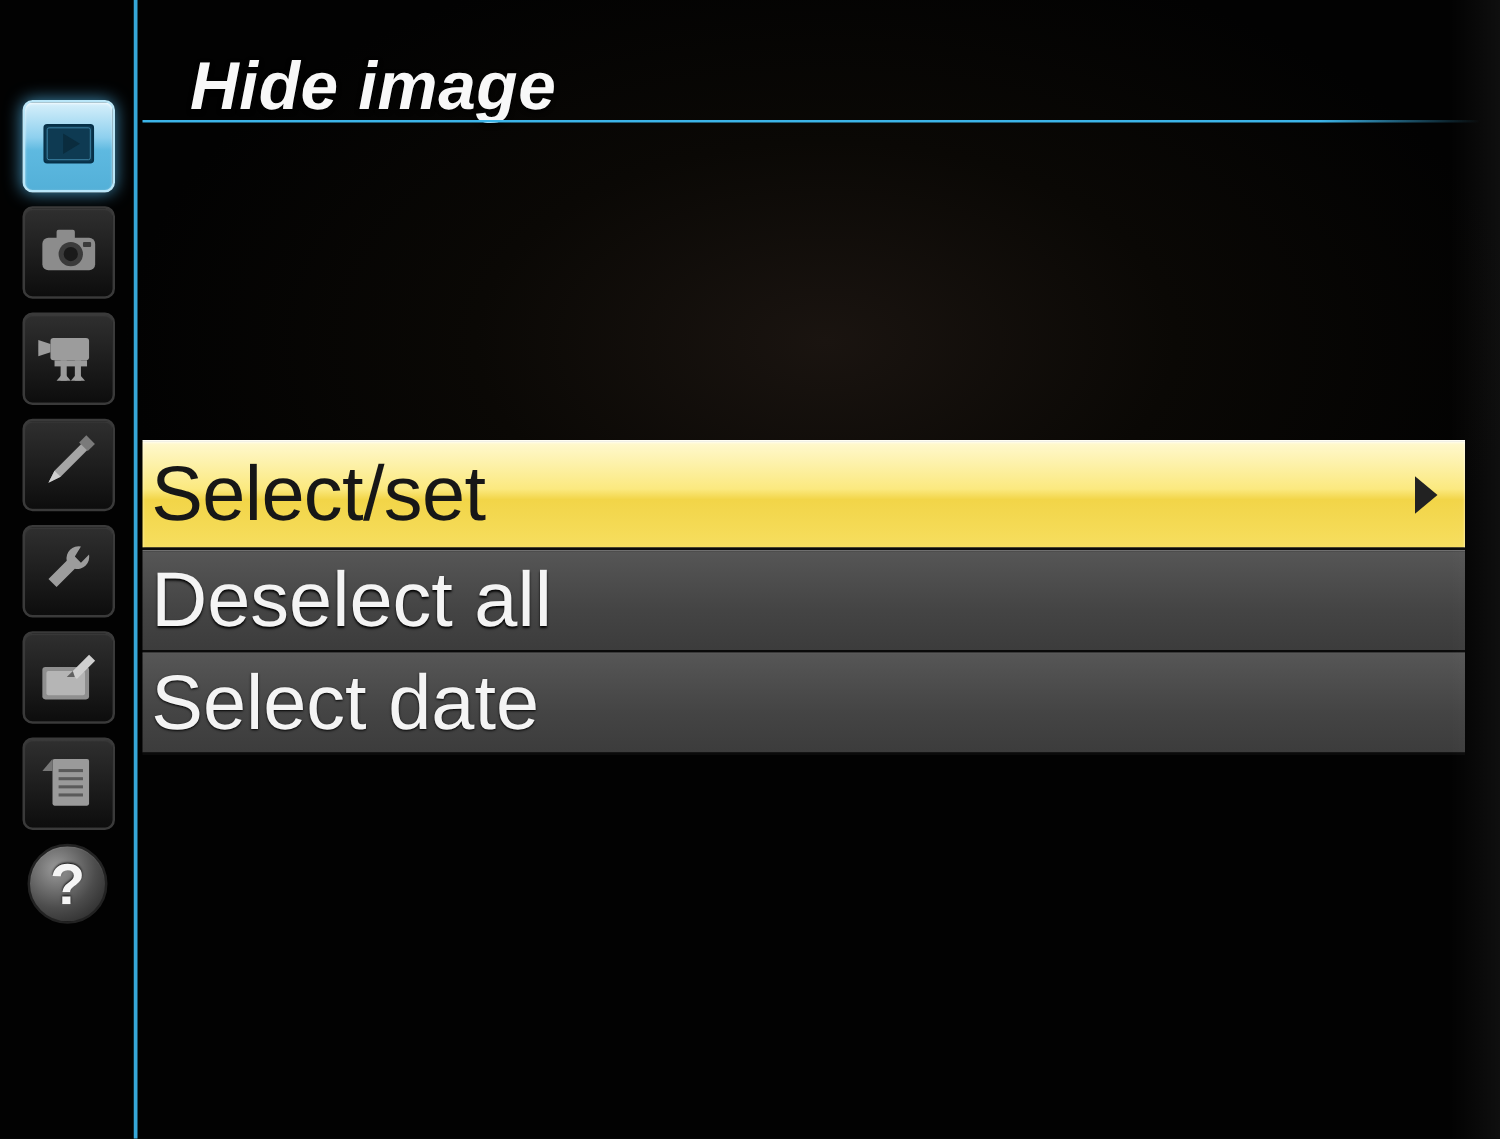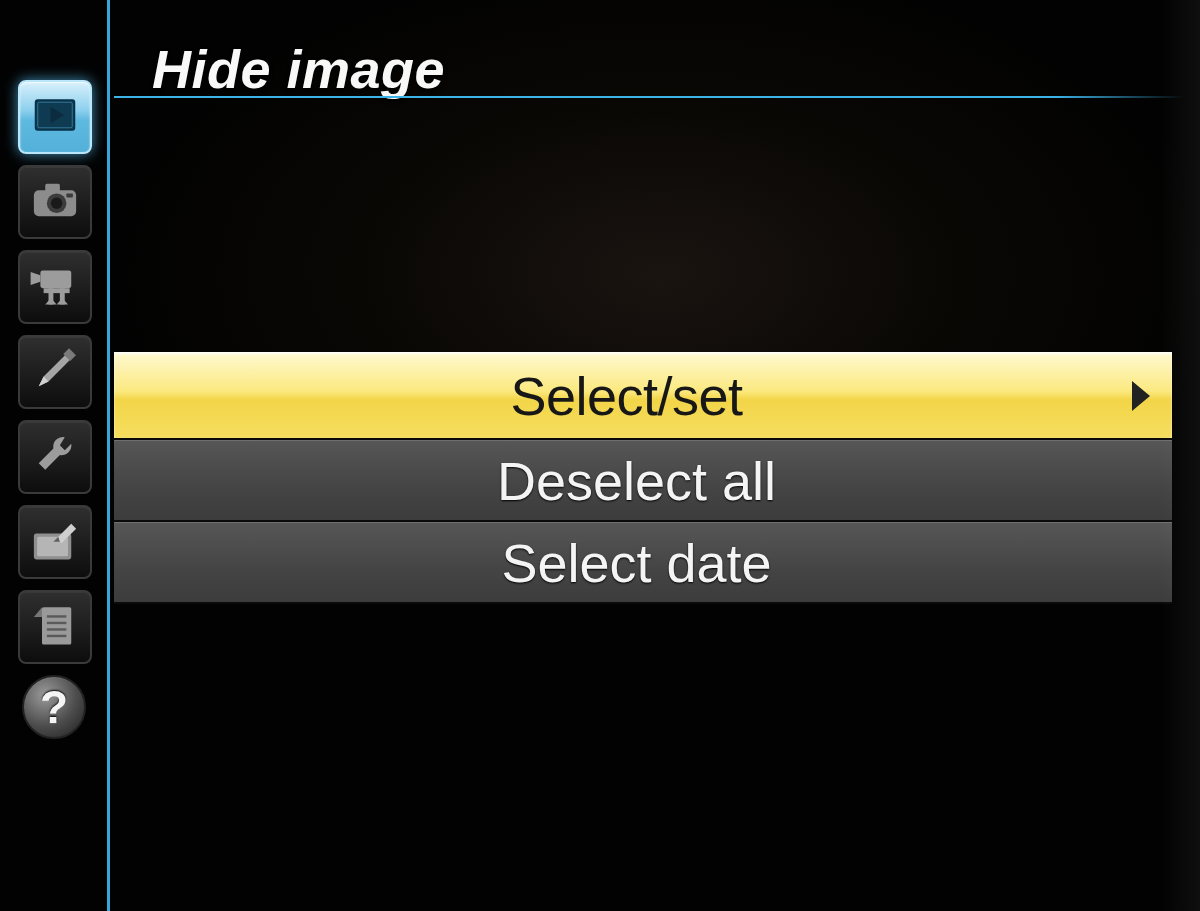--- a/index.html
+++ b/index.html
@@ -106,24 +106,23 @@
     display: flex;
     flex-direction: column;
   }
 
   .menu-item {
     height: 82px;
     display: flex;
     align-items: center;
     padding: 0 20px 0 7px;
     box-sizing: border-box;
-    font-size: 54px;
+    font-size: 62px;
     font-weight: 400;
     border-bottom: 2px solid #0a0a0a;
-    text-align: center;
   }
 
   .menu-item.selected {
     height: 88px;
     color: #171717;
     background: linear-gradient(to bottom, #fff9d0 0%, #fbe97f 45%, #f2d548 55%, #f6de5f 100%);
     border-top: 1px solid #fffef4;
     box-shadow: inset 0 1px 2px rgba(255,255,255,0.9);
     font-weight: 300;
     letter-spacing: -0.5px;

